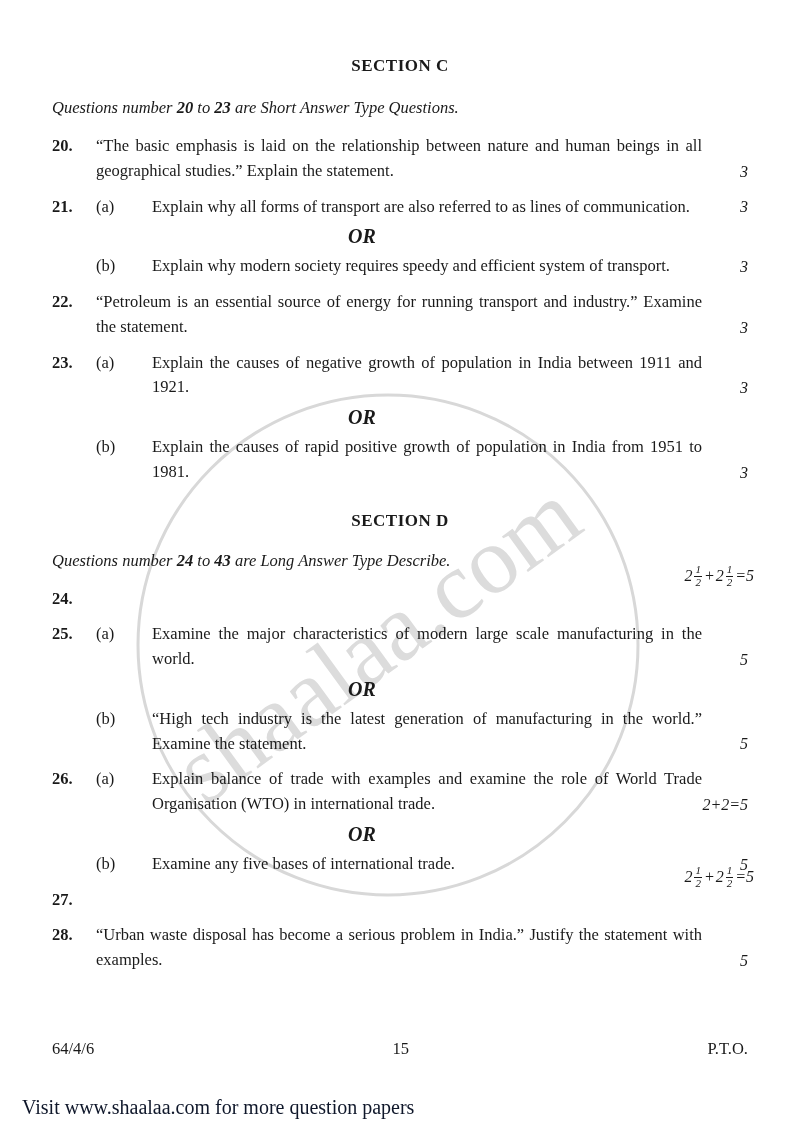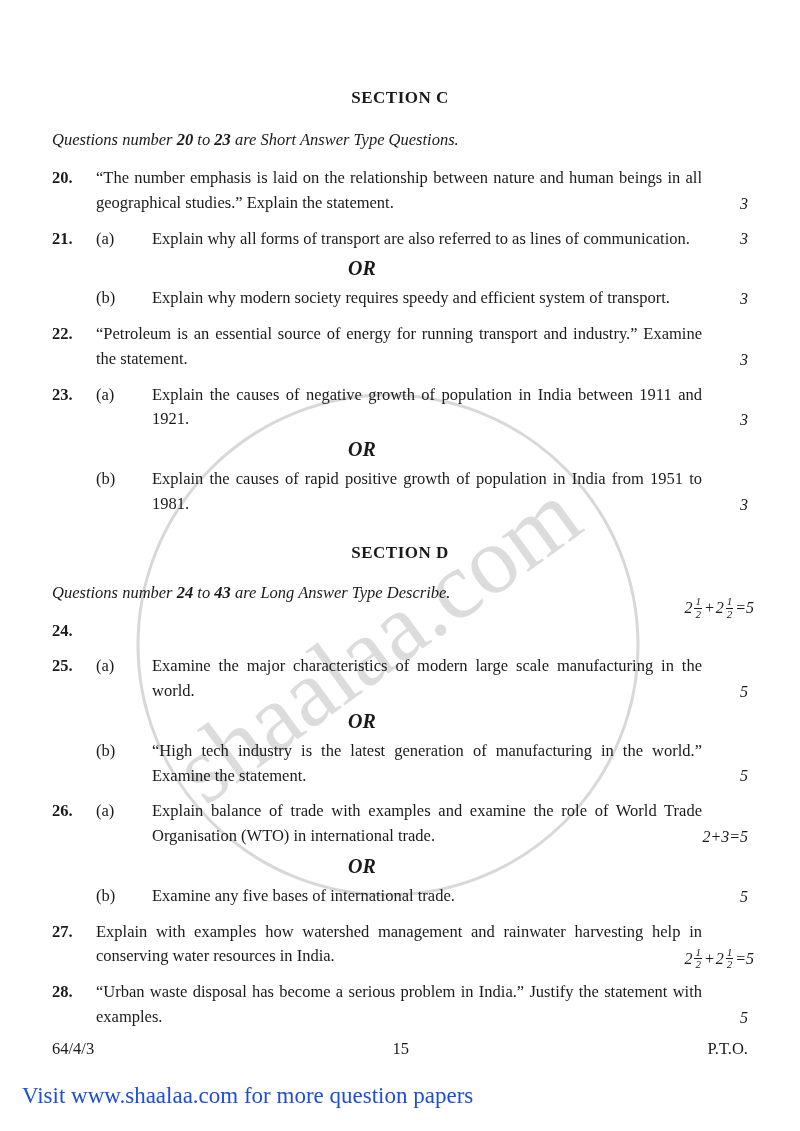--- a/index.html
+++ b/index.html
@@ -30,21 +30,21 @@
     width: 520px;
     height: 520px;
     pointer-events: none;
     z-index: 0;
   }
   .watermark svg { display: block; }
 
   .content {
     position: relative;
     z-index: 2;
-    padding: 88px 52px 0 52px;
+    padding: 56px 52px 0 52px;
   }
 
   .section-title {
     text-align: center;
     font-weight: bold;
     font-size: 17px;
     letter-spacing: 0.5px;
     margin: 0 0 22px 0;
   }
   .section-title.second {
@@ -148,23 +148,23 @@
     bottom: 72px;
     display: flex;
     justify-content: space-between;
     font-size: 16.5px;
     z-index: 2;
   }
   .footer .center { }
   .bottombar {
     position: absolute;
     left: 22px;
-    bottom: 22px;
-    font-size: 23px;
-    color: #1d4ed8;
+    bottom: 12px;
+    font-size: 20px;
+    color: #0f172a;
     z-index: 2;
   }
 </style>
 </head>
 <body>
 
 <div class="page">
 
   <div class="watermark">
     <svg width="520" height="520" viewBox="0 0 520 520" xmlns="http://www.w3.org/2000/svg">
@@ -177,21 +177,21 @@
 
     <div class="section-title">SECTION C</div>
     <div class="instruction">
       <span>Questions number </span><b>20</b><span> to </span><b>23</b><span> are Short Answer Type Questions.</span>
     </div>
 
     <div class="q block">
       <div class="qnum">20.</div>
       <div class="qbody">
         <div class="qtext">
-          <span>“The number emphasis is laid on the relationship between nature and human beings in all geographical studies.” Explain the statement.</span>
+          <span>“The basic emphasis is laid on the relationship between nature and human beings in all geographical studies.” Explain the statement.</span>
           <span class="marks">3</span>
         </div>
       </div>
     </div>
 
     <div class="q block">
       <div class="qnum">21.</div>
       <div class="qbody">
         <div class="subrow">
           <div class="sublabel">(a)</div>
@@ -290,39 +290,38 @@
       </div>
     </div>
 
     <div class="q block">
       <div class="qnum">26.</div>
       <div class="qbody">
         <div class="subrow">
           <div class="sublabel">(a)</div>
           <div class="qtext">
             <span>Explain balance of trade with examples and examine the role of World Trade Organisation (WTO) in international trade.</span>
-            <span class="marks" style="width:70px;">2+3=5</span>
+            <span class="marks" style="width:70px;">2+2=5</span>
           </div>
         </div>
         <div class="or">OR</div>
         <div class="subrow">
           <div class="sublabel">(b)</div>
           <div class="qtext nojust">
             <span>Examine any five bases of international trade.</span>
             <span class="marks">5</span>
           </div>
         </div>
       </div>
     </div>
 
     <div class="q block">
       <div class="qnum">27.</div>
       <div class="qbody">
         <div class="qtext">
-          <span>Explain with examples how watershed management and rainwater harvesting help in conserving water resources in India.</span>
           <span class="fracmark">
             <span>2</span>
             <span class="frac">
               <span class="num">1</span>
               <span class="den">2</span>
             </span>
             <span>+</span>
             <span>2</span>
             <span class="frac">
               <span class="num">1</span>
@@ -340,19 +339,19 @@
         <div class="qtext">
           <span>“Urban waste disposal has become a serious problem in India.” Justify the statement with examples.</span>
           <span class="marks">5</span>
         </div>
       </div>
     </div>
 
   </div>
 
   <div class="footer">
-    <div>64/4/3</div>
+    <div>64/4/6</div>
     <div class="center">15</div>
     <div>P.T.O.</div>
   </div>
 
   <div class="bottombar">Visit www.shaalaa.com for more question papers</div>
 </div>
 
 </body></html>

